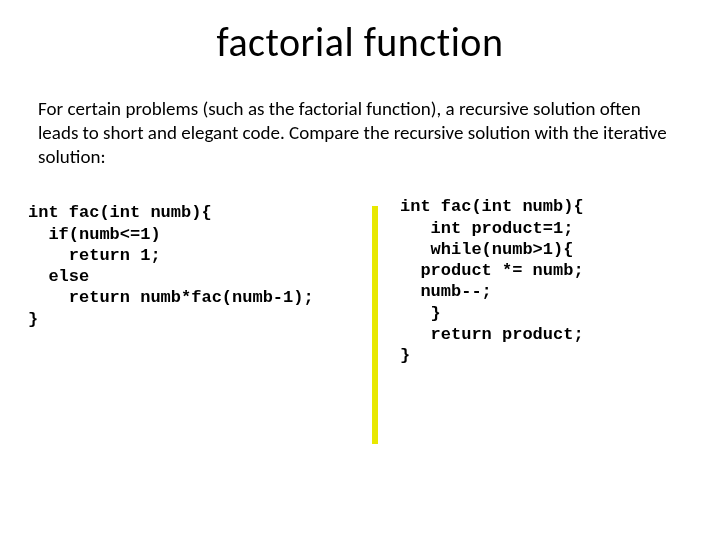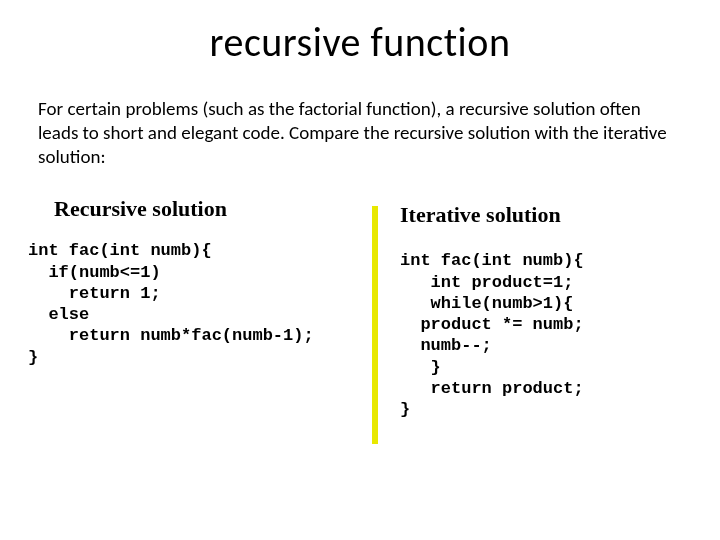--- a/index.html
+++ b/index.html
@@ -61,37 +61,35 @@
     font-size: 17px;
     font-weight: bold;
     white-space: pre;
     line-height: 1.25;
   }
   .code-left { margin-top: 6px; }
 </style>
 </head>
 <body>
 
-<h1 class="title">recursive function</h1>
+<h1 class="title">factorial function</h1>
 
 <p class="intro">For certain problems (such as the factorial function), a recursive solution often leads to short and elegant code. Compare the recursive solution with the iterative solution:</p>
 
 <div class="cols">
   <div class="col-left">
-    <div class="subhead">Recursive solution</div>
     <div class="code code-left">int fac(int numb){
   if(numb&lt;=1)
     return 1;
   else
     return numb*fac(numb-1);
 }</div>
   </div>
   <div class="divider"></div>
   <div class="col-right">
-    <div class="subhead-right">Iterative solution</div>
     <div class="code">int fac(int numb){
    int product=1;
    while(numb&gt;1){
   product *= numb;
   numb--;
    }
    return product;
 }</div>
   </div>
 </div>

